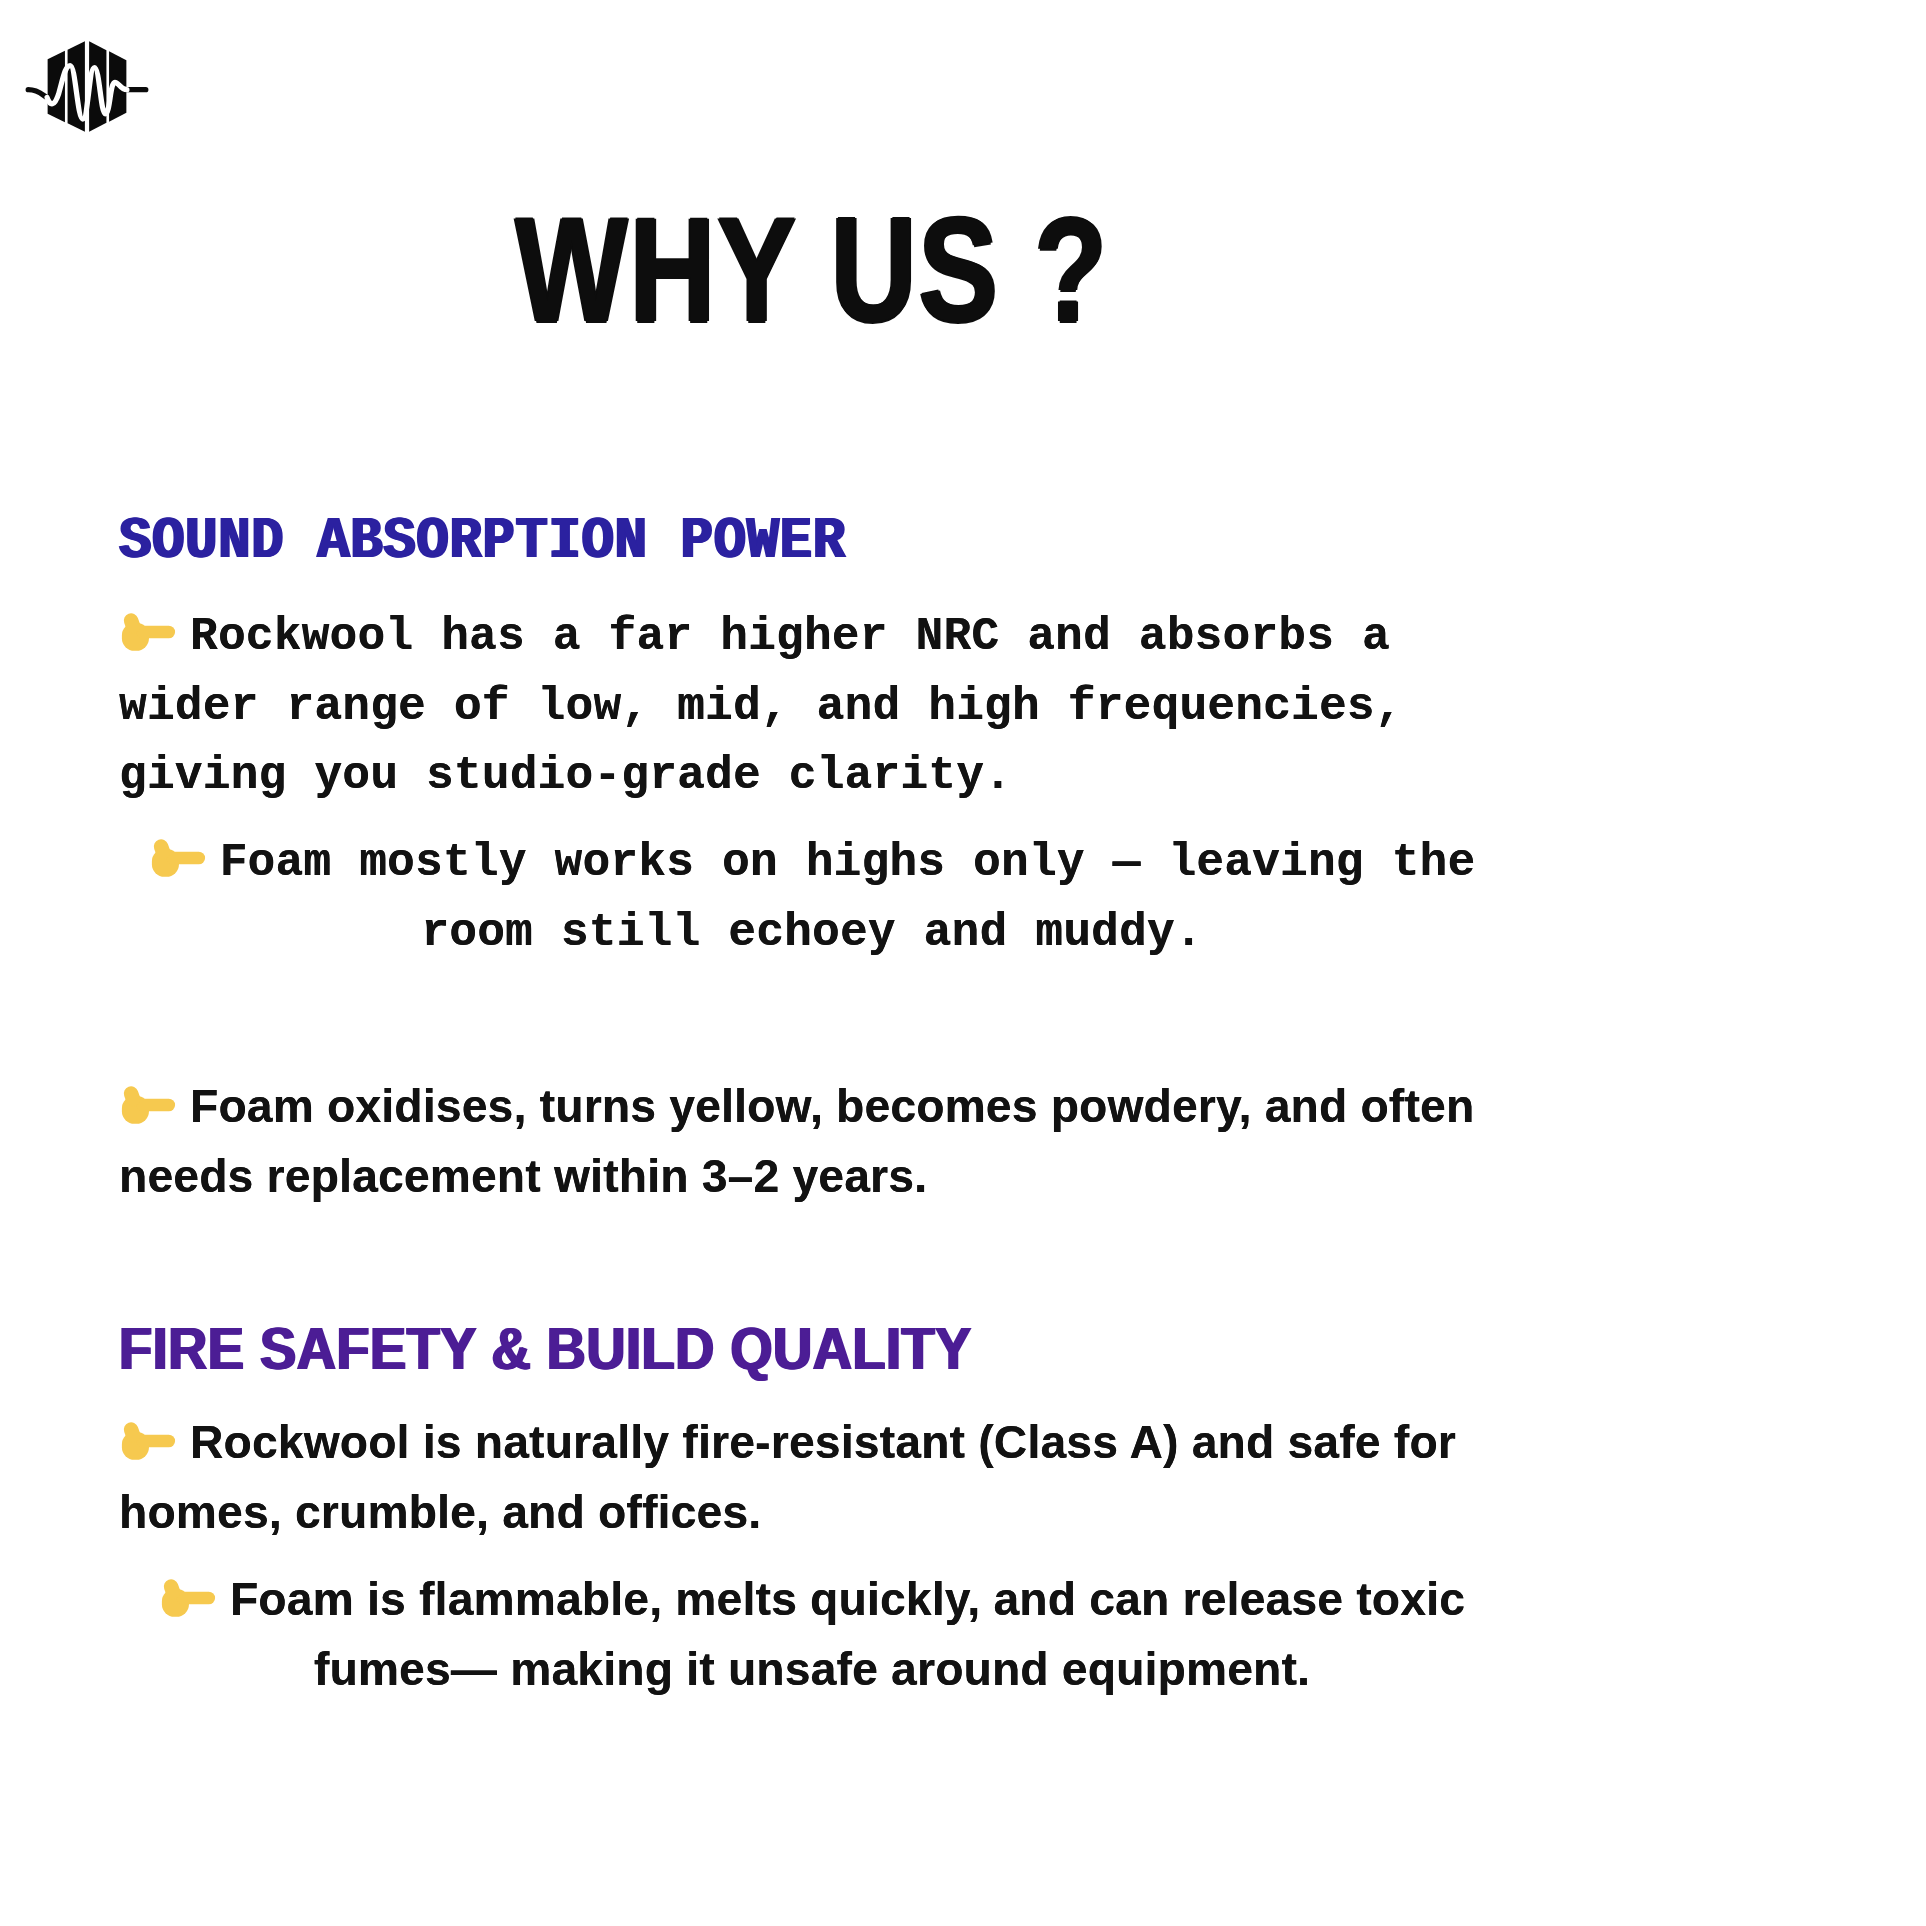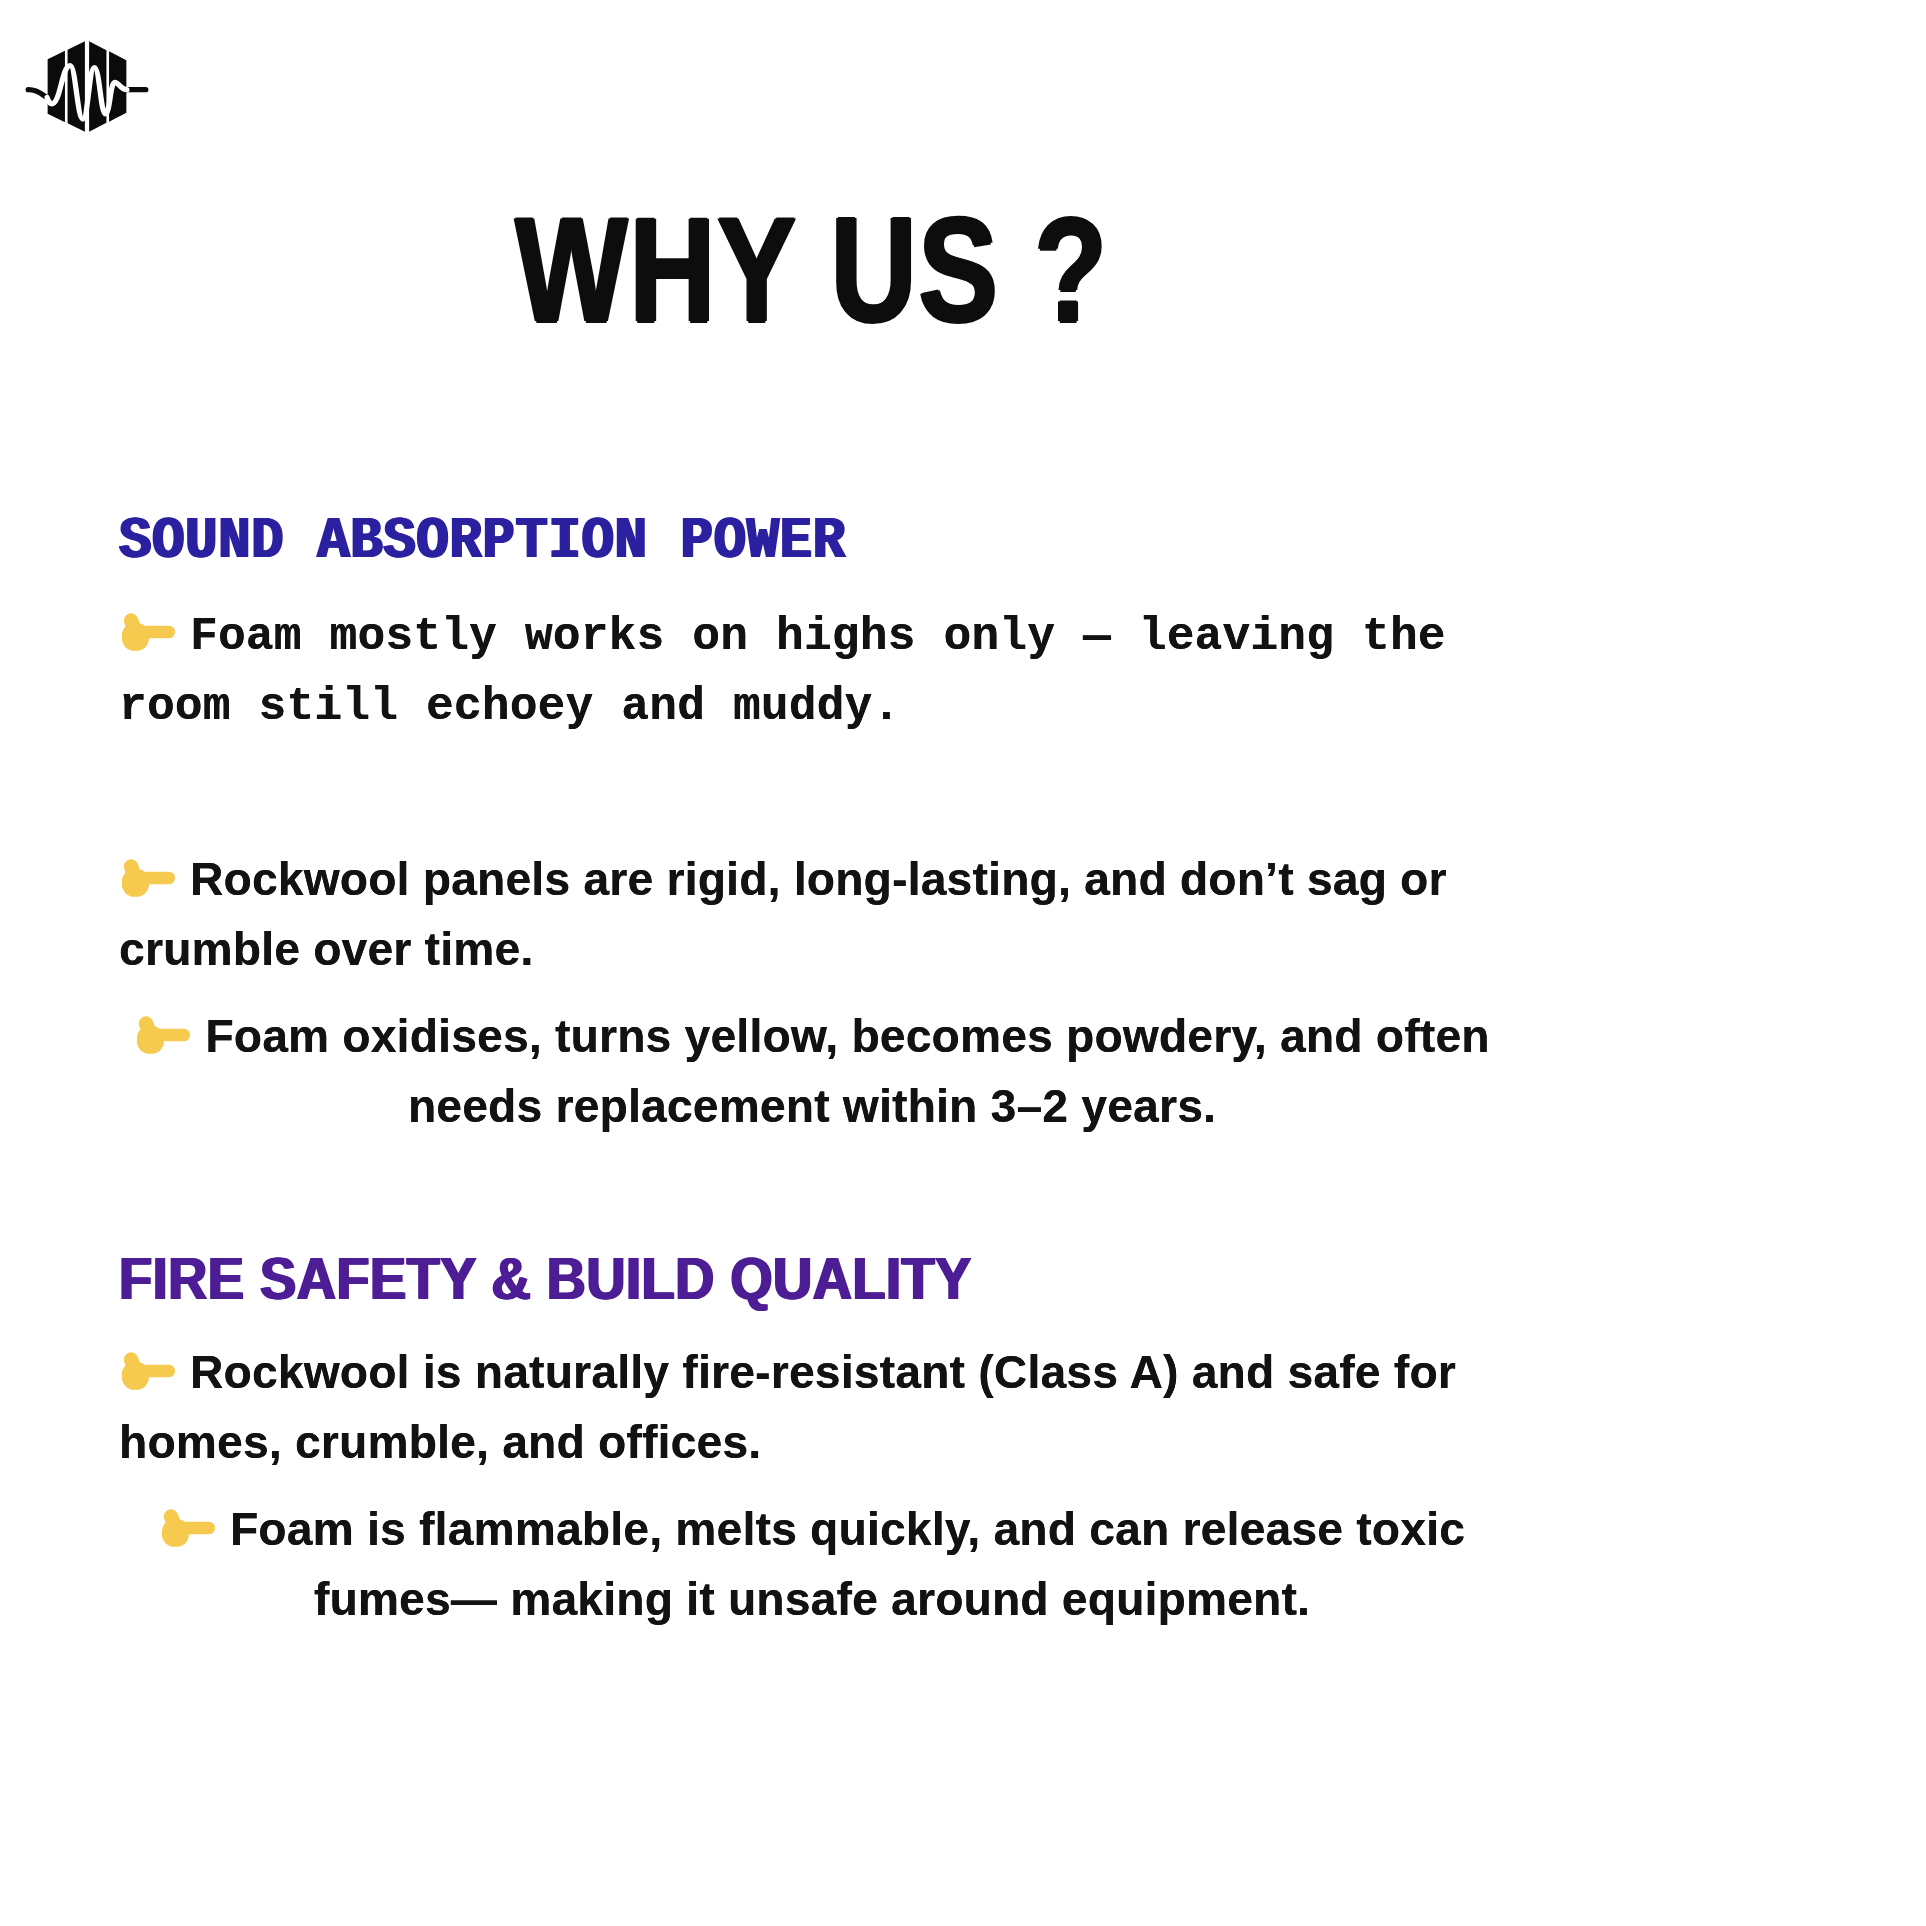--- a/index.html
+++ b/index.html
@@ -98,31 +98,31 @@
   <div class="content">
 
     <div class="section sec-1 first">
       <h2><span class="h-inner">SOUND ABSORPTION POWER</span></h2>
       <p class="bullet"><span class="pointer"><svg viewBox="0 0 120 90" xmlns="http://www.w3.org/2000/svg">
               <g fill="#F6C94F">
                 <rect x="6" y="26" width="56" height="58" rx="26"></rect>
                 <rect x="36" y="32" width="80" height="26" rx="13"></rect>
                 <rect x="12" y="6" width="30" height="42" rx="15" transform="rotate(-20 27 27)"></rect>
               </g>
-            </svg></span><span>Foam mostly works on highs only — leaving the room still echoey and muddy.</span></p>
-    </div>
-
-    <div class="section sec-2">
+            </svg></span><span>Rockwool has a far higher NRC and absorbs a wider range of low, mid, and high frequencies, giving you studio-grade clarity.</span></p>
       <p class="bullet"><span class="pointer"><svg viewBox="0 0 120 90" xmlns="http://www.w3.org/2000/svg">
               <g fill="#F6C94F">
                 <rect x="6" y="26" width="56" height="58" rx="26"></rect>
                 <rect x="36" y="32" width="80" height="26" rx="13"></rect>
                 <rect x="12" y="6" width="30" height="42" rx="15" transform="rotate(-20 27 27)"></rect>
               </g>
-            </svg></span><span>Rockwool panels are rigid, long-lasting, and don’t sag or crumble over time.</span></p>
+            </svg></span><span>Foam mostly works on highs only — leaving the room still echoey and muddy.</span></p>
+    </div>
+
+    <div class="section sec-2">
       <p class="bullet"><span class="pointer"><svg viewBox="0 0 120 90" xmlns="http://www.w3.org/2000/svg">
               <g fill="#F6C94F">
                 <rect x="6" y="26" width="56" height="58" rx="26"></rect>
                 <rect x="36" y="32" width="80" height="26" rx="13"></rect>
                 <rect x="12" y="6" width="30" height="42" rx="15" transform="rotate(-20 27 27)"></rect>
               </g>
             </svg></span><span>Foam oxidises, turns yellow, becomes powdery, and often needs replacement within 3–2 years.</span></p>
     </div>
 
     <div class="section sec-3">

